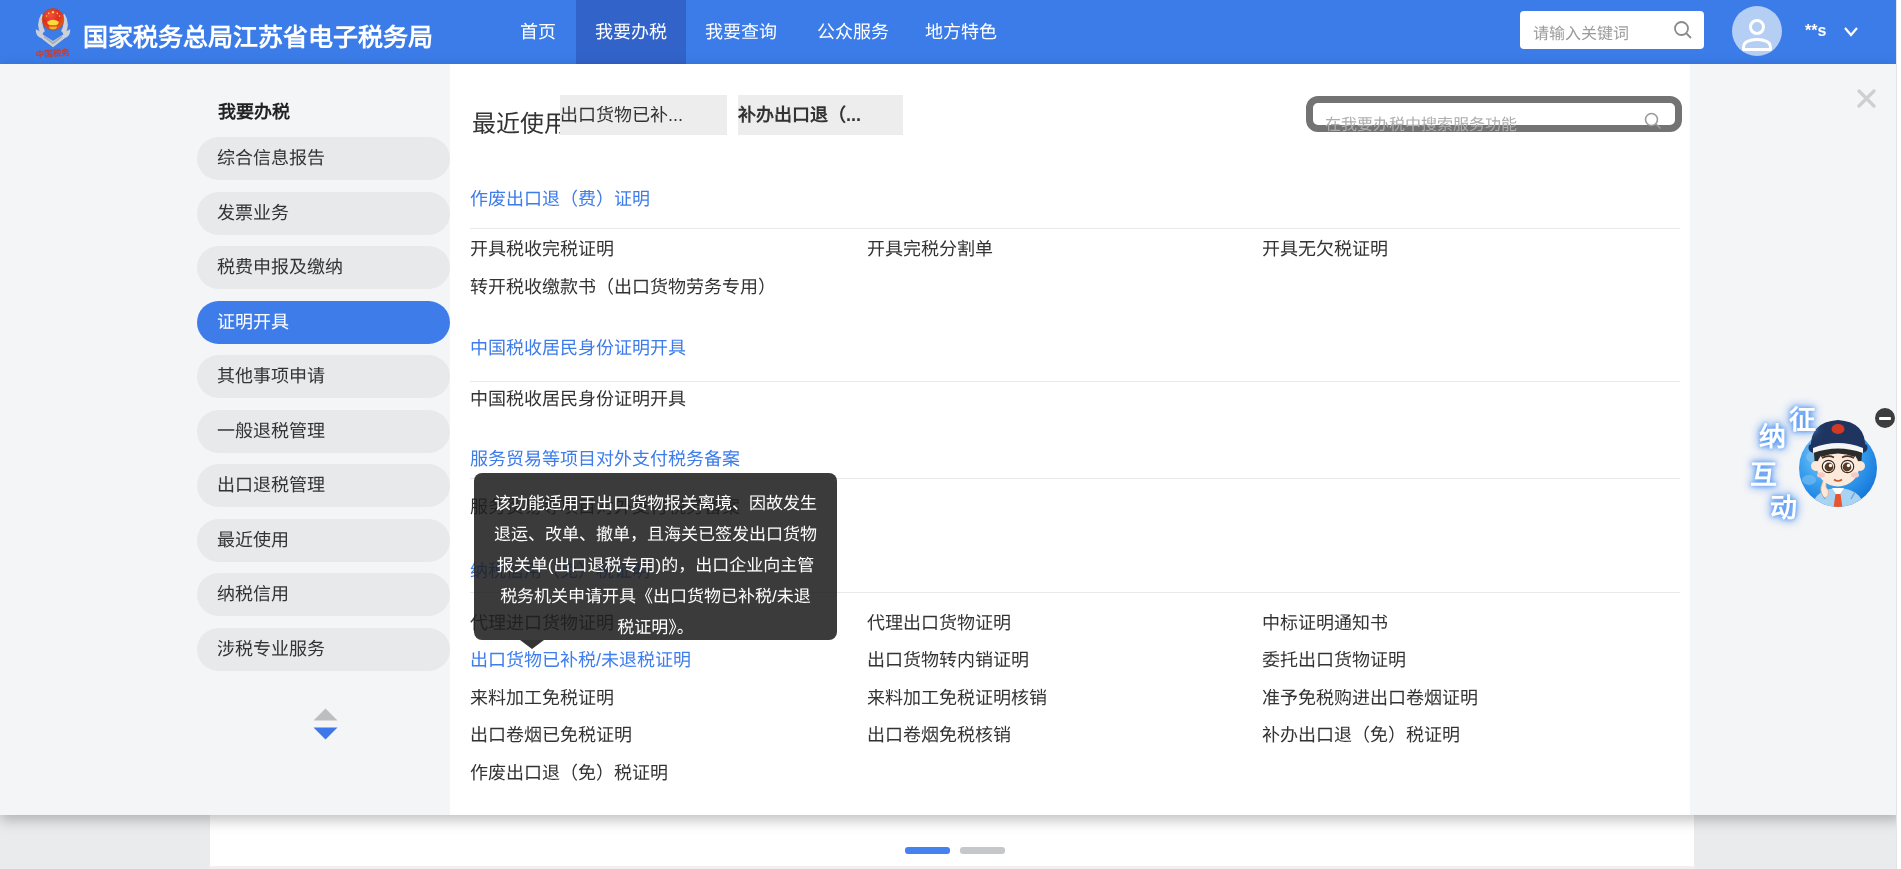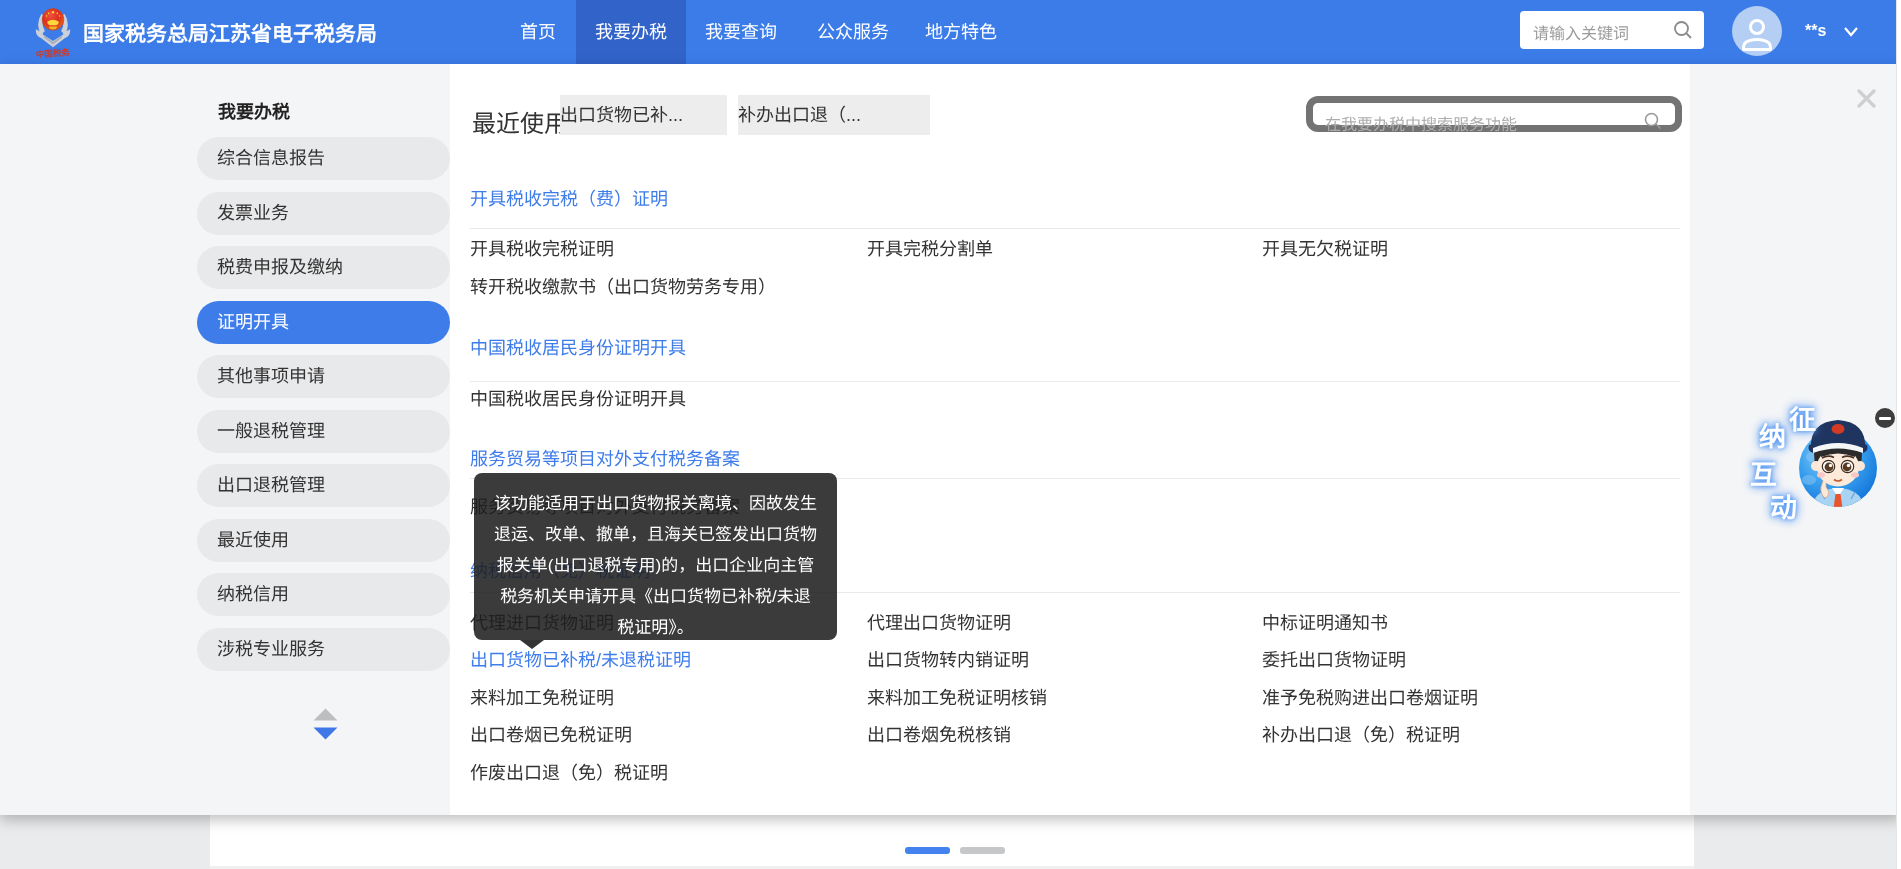--- a/index.html
+++ b/index.html
@@ -1,41 +1,41 @@
 <!DOCTYPE html>
 <html lang="zh-CN"><head>
 <meta charset="utf-8">
 <style>
 *{margin:0;padding:0;box-sizing:border-box;}
 html,body{width:1901px;height:869px;overflow:hidden;font-family:"Liberation Sans",sans-serif;}
 body{background:#ebecee;position:relative;}
 
 .top{position:absolute;left:0;top:0;width:1901px;height:64px;background:#3b7ce9;}
 .logo{position:absolute;left:28px;top:5px;width:50px;height:54px;}
-.brand{position:absolute;left:83px;top:17px;color:#fff;font-size:21px;font-weight:bold;}
+.brand{position:absolute;left:83px;top:17px;color:#fff;font-size:25px;font-weight:bold;}
 .navtab{position:absolute;top:0;height:64px;line-height:64px;color:#fff;font-size:18px;text-align:center;width:110px;}
 .n2bg{position:absolute;left:576px;top:0;width:110px;height:64px;background:#3263c9;}
 .hsearch{position:absolute;left:1520px;top:11px;width:184px;height:38px;background:#fff;border-radius:4px;}
 .hsearch .ph{position:absolute;left:13px;top:9px;font-size:16px;color:#9c9c9c;}
 .avatar{position:absolute;left:1732px;top:6px;width:50px;height:50px;border-radius:50%;background:#b5cff4;}
 .uname{position:absolute;left:1805px;top:22px;color:#fff;font-size:16px;font-weight:bold;}
 
 .panel{position:absolute;left:0;top:64px;width:1901px;height:751px;background:#f4f5f7;box-shadow:0 5px 13px rgba(0,0,0,0.25);}
 .main{position:absolute;left:450px;top:64px;width:1240px;height:751px;background:#fff;}
 #content{position:static;}
 
 .sbtitle{position:absolute;left:218px;top:97px;font-size:18px;font-weight:bold;color:#222;}
 .pill{position:absolute;left:197px;width:253px;height:43px;border-radius:22px;background:#e8e9ea;color:#333;font-size:18px;line-height:43px;padding-left:20px;}
 .pill.sel{background:#3e7de9;color:#fff;}
 .arrs{position:absolute;left:313px;top:708px;}
 
 .recent{position:absolute;left:472px;top:104px;font-size:24px;color:#333;}
 .rbtn{position:absolute;top:95px;height:40px;background:#ededee;color:#333;font-size:18px;line-height:40px;}
 .rb1{left:560px;width:167px;}
-.rb2{left:738px;width:192px;}
+.rb2{left:738px;width:165px;font-weight:bold;}
 .csearch{position:absolute;left:1306px;top:96px;width:376px;height:36px;border:7px solid #737373;border-radius:12px;background:#fff;}
 .csearch .ph{position:absolute;left:12px;top:8px;font-size:16px;color:#adadad;}
 .sec{position:absolute;left:470px;font-size:18px;color:#3e7cea;}
 .hr{position:absolute;left:470px;width:1210px;height:1px;background:#e9e9e9;}
 .it{position:absolute;font-size:18px;color:#333;}
 .it.blue{color:#3e7dee;}
 .c1{left:470px;}
 .c2{left:867px;}
 .c3{left:1262px;}
 
@@ -145,21 +145,21 @@
   <div class="rbtn rb1">出口货物已补...</div>
   <div class="rbtn rb2">补办出口退（...</div>
   <div class="csearch">
       <span class="ph">在我要办税中搜索服务功能</span>
     <svg style="position:absolute;right:12px;top:8px" width="20" height="20" viewBox="0 0 20 20">
         <circle cx="8.5" cy="8.5" r="6" fill="none" stroke="#9a9a9a" stroke-width="1.6"></circle>
         <line x1="13" y1="13" x2="17.5" y2="17.5" stroke="#9a9a9a" stroke-width="1.6"></line>
       </svg>
   </div>
 
-  <div class="sec" style="top:184px">开具税收完税（费）证明</div>
+  <div class="sec" style="top:184px">作废出口退（费）证明</div>
   <div class="hr" style="top:228px"></div>
   <div class="it c1" style="top:234px">开具税收完税证明</div>
   <div class="it c2" style="top:234px">开具完税分割单</div>
   <div class="it c3" style="top:234px">开具无欠税证明</div>
   <div class="it c1" style="top:272px">转开税收缴款书（出口货物劳务专用）</div>
 
   <div class="sec" style="top:333px">中国税收居民身份证明开具</div>
   <div class="hr" style="top:381px"></div>
   <div class="it c1" style="top:384px">中国税收居民身份证明开具</div>
 

